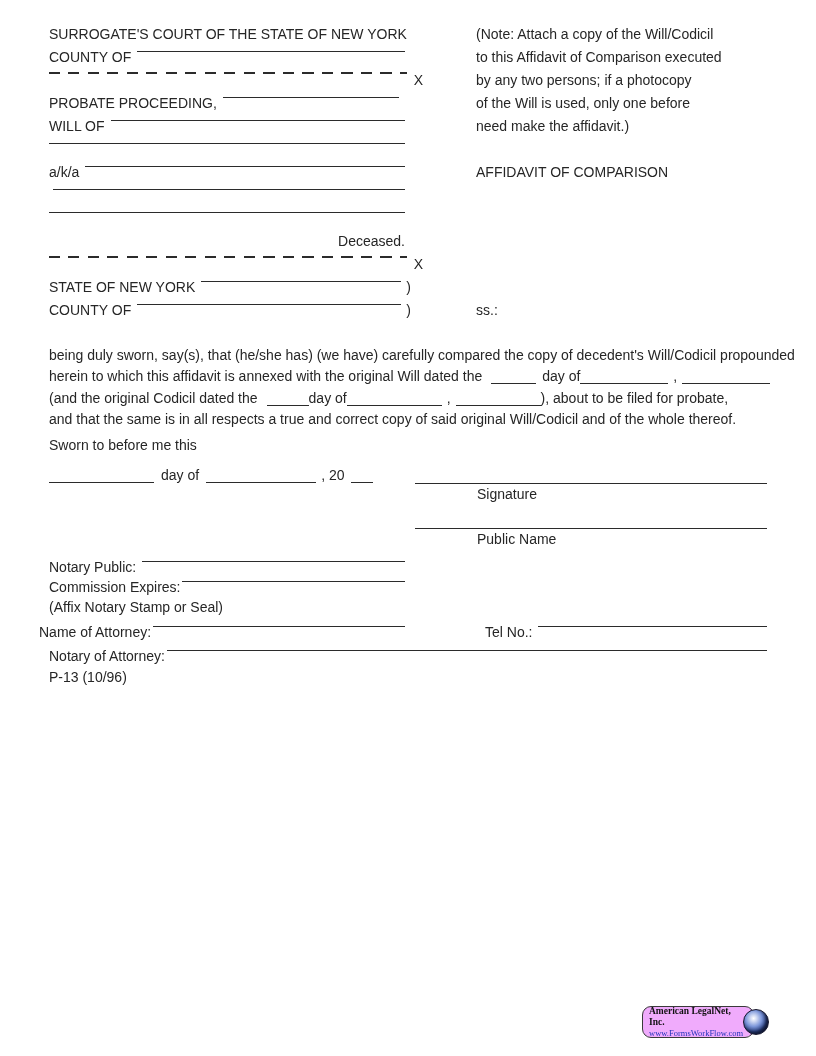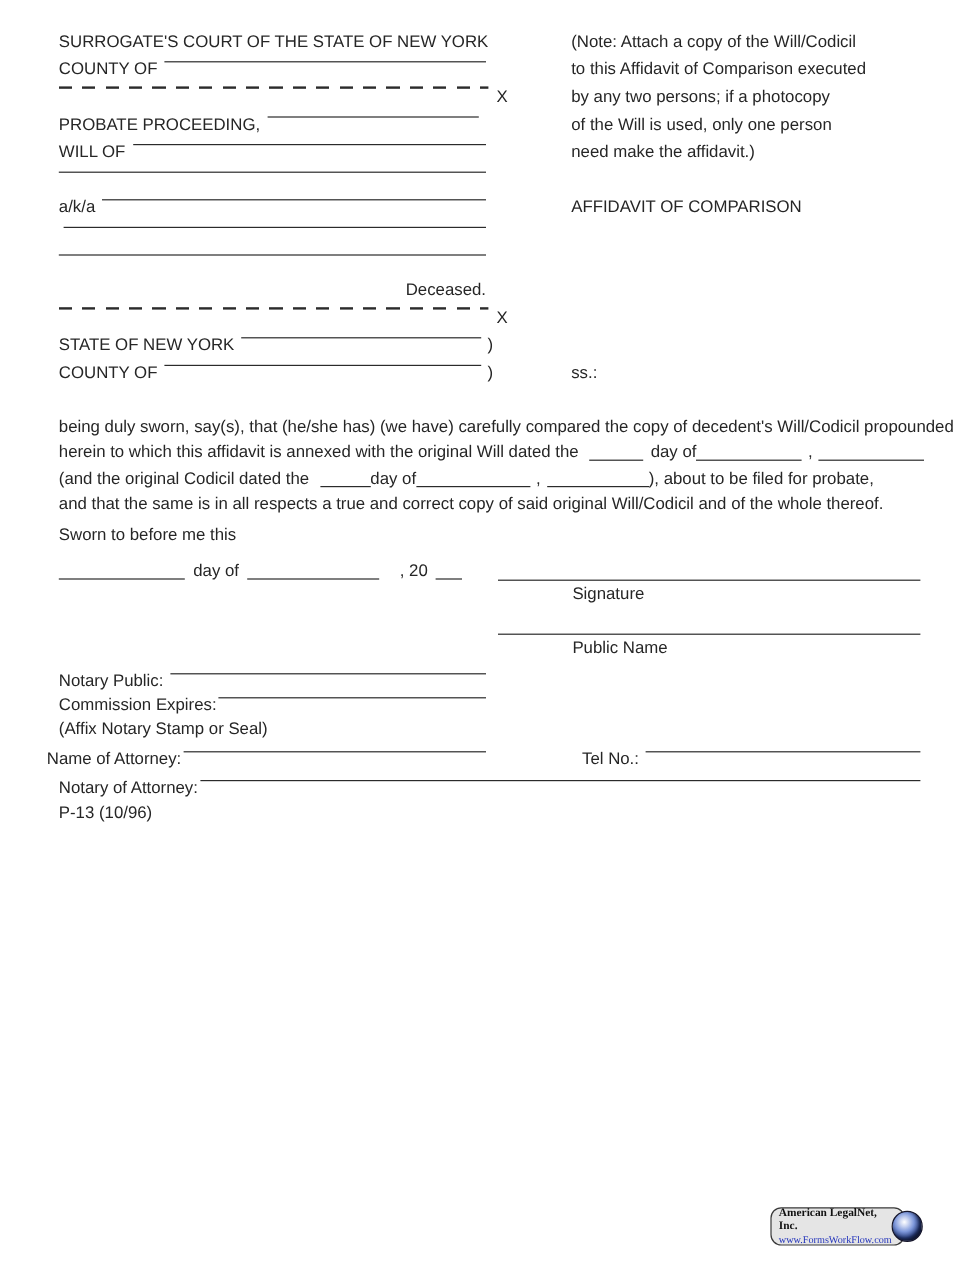--- a/index.html
+++ b/index.html
@@ -18,21 +18,21 @@
   
   .fw{display:inline-block;height:2px;border-bottom:1.4px solid #2b2b2b;vertical-align:-3px;}
   .paren{margin-left:5px;}
   .dashstrip{flex:1;height:2px;margin-bottom:5px;
     background:repeating-linear-gradient(90deg,#2b2b2b 0 11px,transparent 11px 19.5px);}
   .xlab{margin-left:7px;}
   .rule{position:absolute;height:0;border-top:1.4px solid #2b2b2b;}
   .right{justify-content:flex-end;}
   
   .badge{position:absolute;left:642px;top:1006px;width:112px;height:32px;
-    border:1.6px solid #3a3a3a;border-radius:9px;background:#e5e5e5;
+    border:1.6px solid #3a3a3a;border-radius:9px;background:#f0abfc;
     display:flex;align-items:center;padding:1px 3px 1px 6px;box-sizing:border-box;}
   .badge-text{flex:1;display:flex;flex-direction:column;justify-content:center;line-height:11px;}
   .badge-company{font-family:"Liberation Serif","DejaVu Serif",serif;font-weight:bold;
     font-size:9.5px;color:#111;letter-spacing:0;}
   .badge-site{font-family:"Liberation Serif","DejaVu Serif",serif;font-size:8.5px;
     color:#2233bb;cursor:pointer;}
   .globe{width:24px;height:24px;border-radius:50%;flex:none;border:1px solid #15152a;
     background:radial-gradient(circle at 40% 35%, #ffffff 0%, #ccd6f2 16%, #7d97da 38%, #2a3f7e 62%, #0c1330 100%);
     box-shadow:inset -2px -2px 3px rgba(0,0,10,.55);}
 </style>
@@ -53,21 +53,21 @@
   <div class="row" style="left:49px;top:72px;width:374px">
     <span class="dashstrip"></span>
     <span class="xlab">X</span>
   </div>
   <div class="irow" style="left:476px;top:72px">by any two persons; if a photocopy</div>
 
   <div class="row" style="left:49px;top:95px;width:350px">
     <span>PROBATE PROCEEDING,</span>
     <span class="blank"></span>
   </div>
-  <div class="irow" style="left:476px;top:95px">of the Will is used, only one person</div>
+  <div class="irow" style="left:476px;top:95px">of the Will is used, only one before</div>
 
   <div class="row" style="left:49px;top:118px;width:356px">
     <span>WILL OF</span>
     <span class="blank"></span>
   </div>
   <div class="irow" style="left:476px;top:118px">need make the affidavit.)</div>
 
   <div class="row" style="left:49px;top:141px;width:356px">
     <span class="blank noml"></span>
   </div>
@@ -115,21 +115,21 @@
 
   <div class="irow" style="left:49px;top:390px">
     <span>(and the original Codicil dated the</span><span class="fw" style="width:42px;margin-left:9px"></span><span>day of</span><span class="fw" style="width:95px"></span><span style="margin-left:5px">,</span><span class="fw" style="width:85px;margin-left:5px"></span><span>), about to be filed for probate,</span>
   </div>
 
   <div class="irow" style="left:49px;top:411px">and that the same is in all respects a true and correct copy of said original Will/Codicil and of the whole thereof.</div>
 
   <div class="irow" style="left:49px;top:437px">Sworn to before me this</div>
 
   <div class="irow" style="left:49px;top:467px">
-    <span class="fw" style="width:105px"></span><span style="margin-left:7px">day of</span><span class="fw" style="width:110px;margin-left:7px"></span><span style="margin-left:17px">, 20</span><span class="fw" style="width:22px;margin-left:6px"></span>
+    <span class="fw" style="width:105px"></span><span style="margin-left:7px">day of</span><span class="fw" style="width:110px;margin-left:7px"></span><span style="margin-left:5px">, 20</span><span class="fw" style="width:22px;margin-left:6px"></span>
   </div>
 
   <div class="rule" style="left:415px;top:483px;width:352px"></div>
   <div class="irow" style="left:477px;top:486px">Signature</div>
 
   <div class="rule" style="left:415px;top:528px;width:352px"></div>
   <div class="irow" style="left:477px;top:531px">Public Name</div>
 
   <div class="row" style="left:49px;top:559px;width:356px">
     <span>Notary Public:</span>

